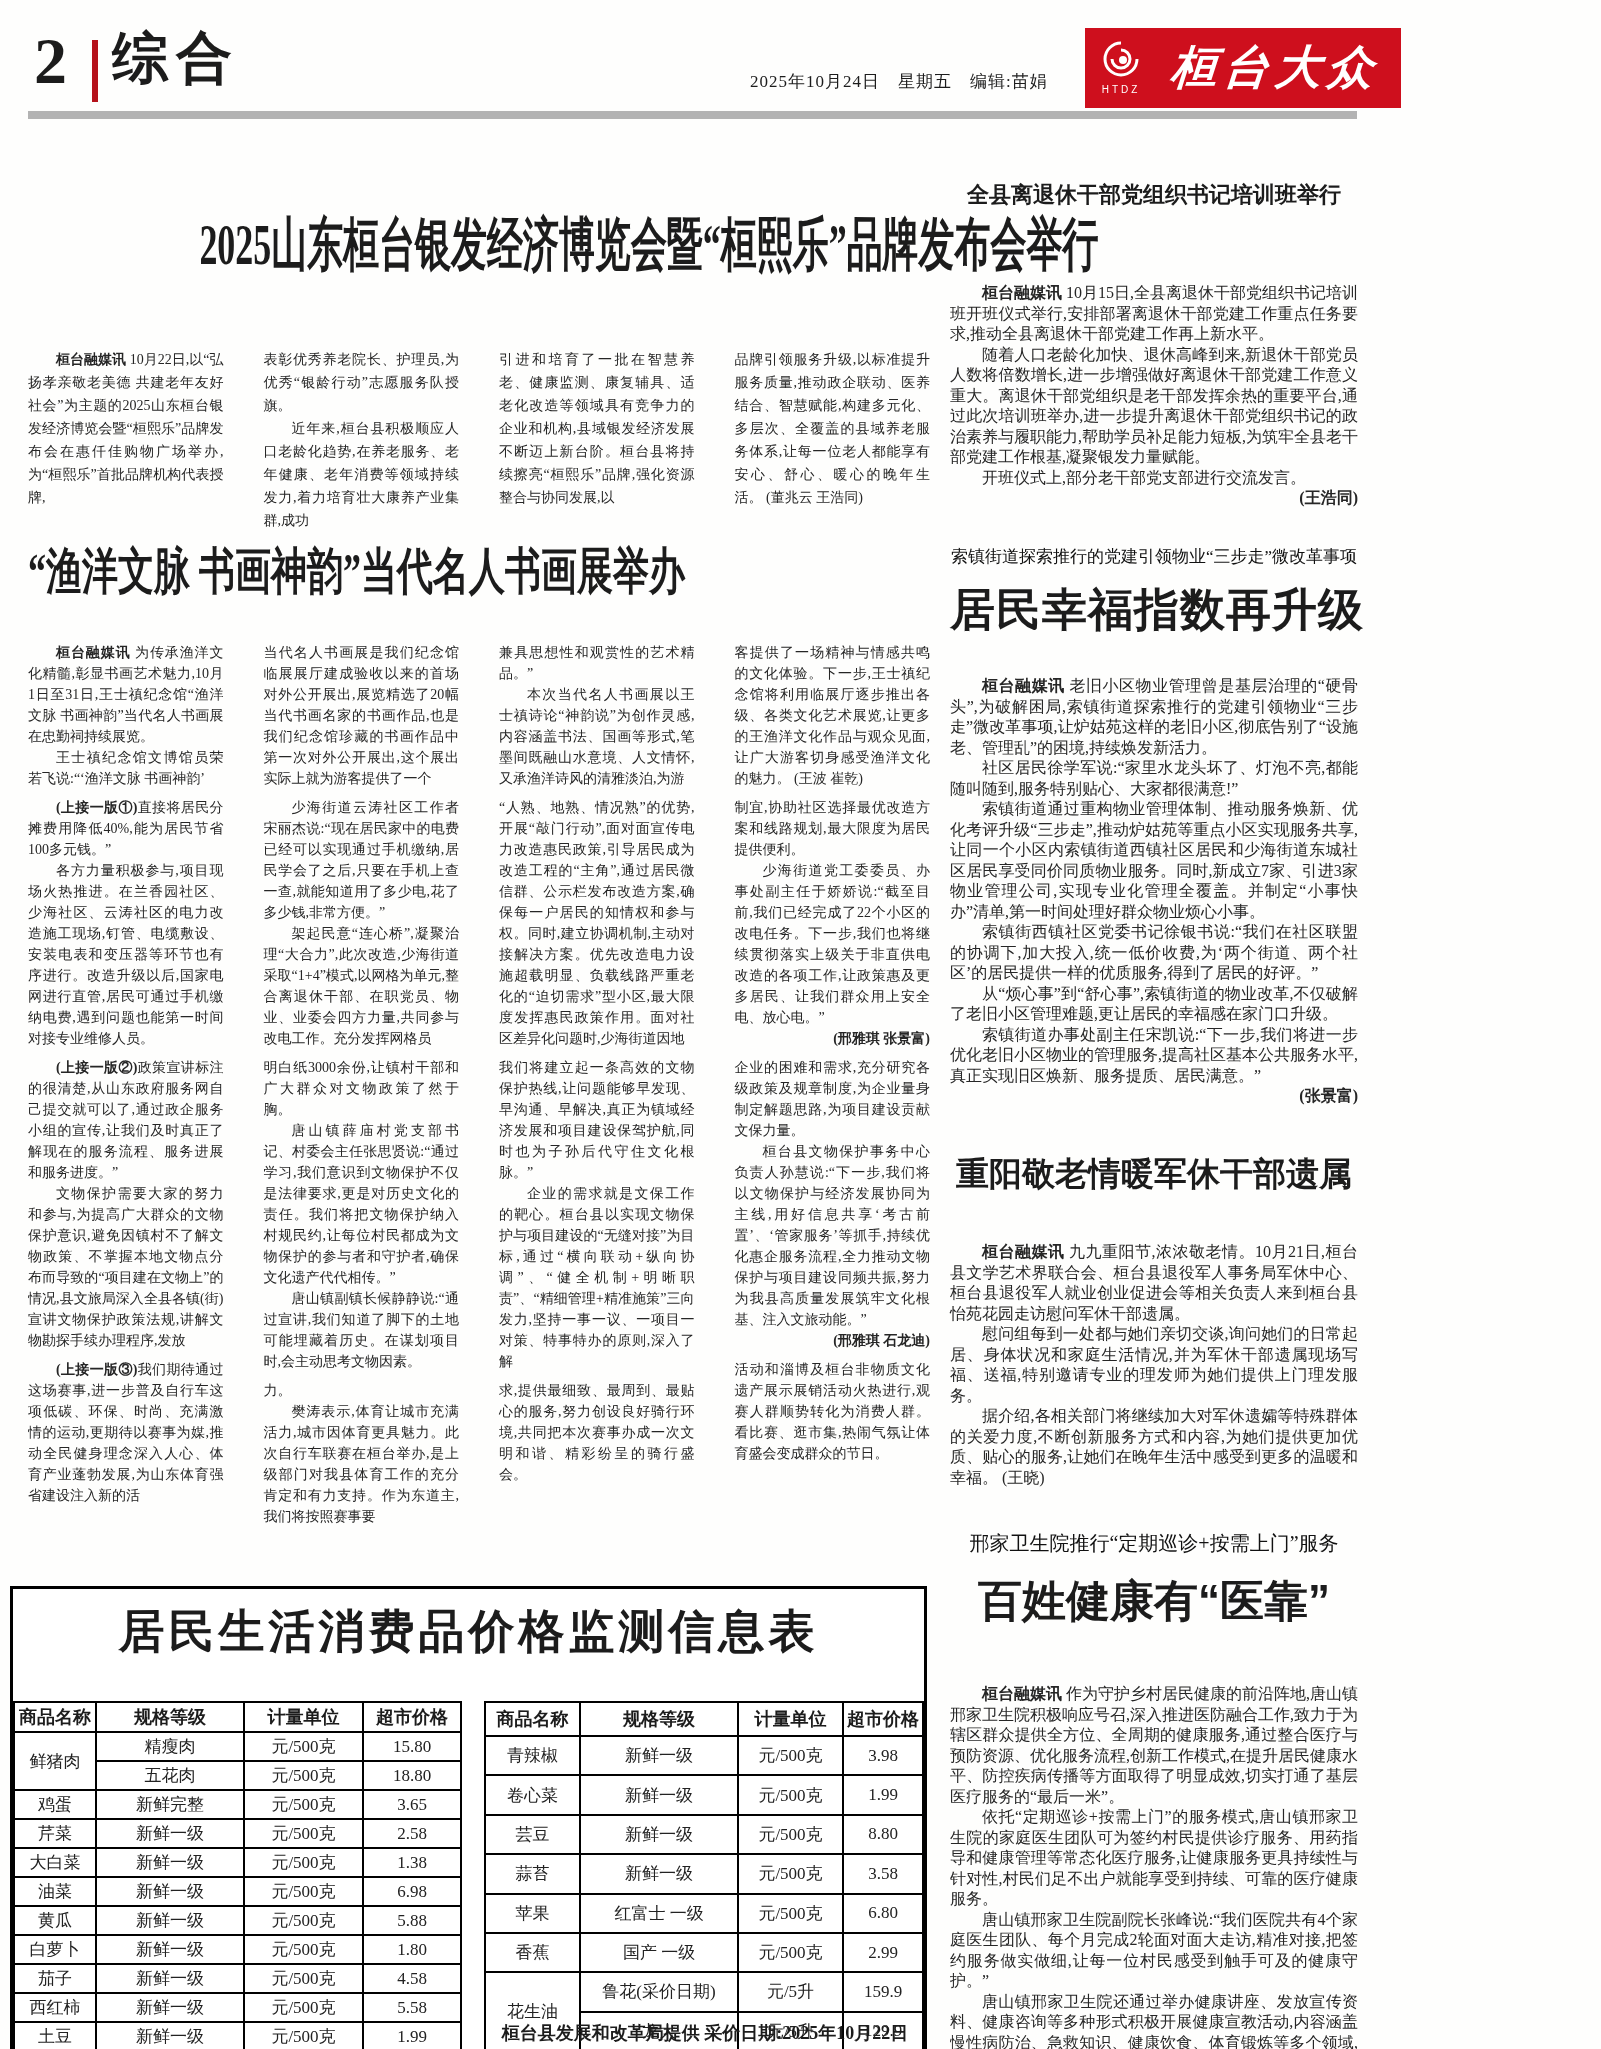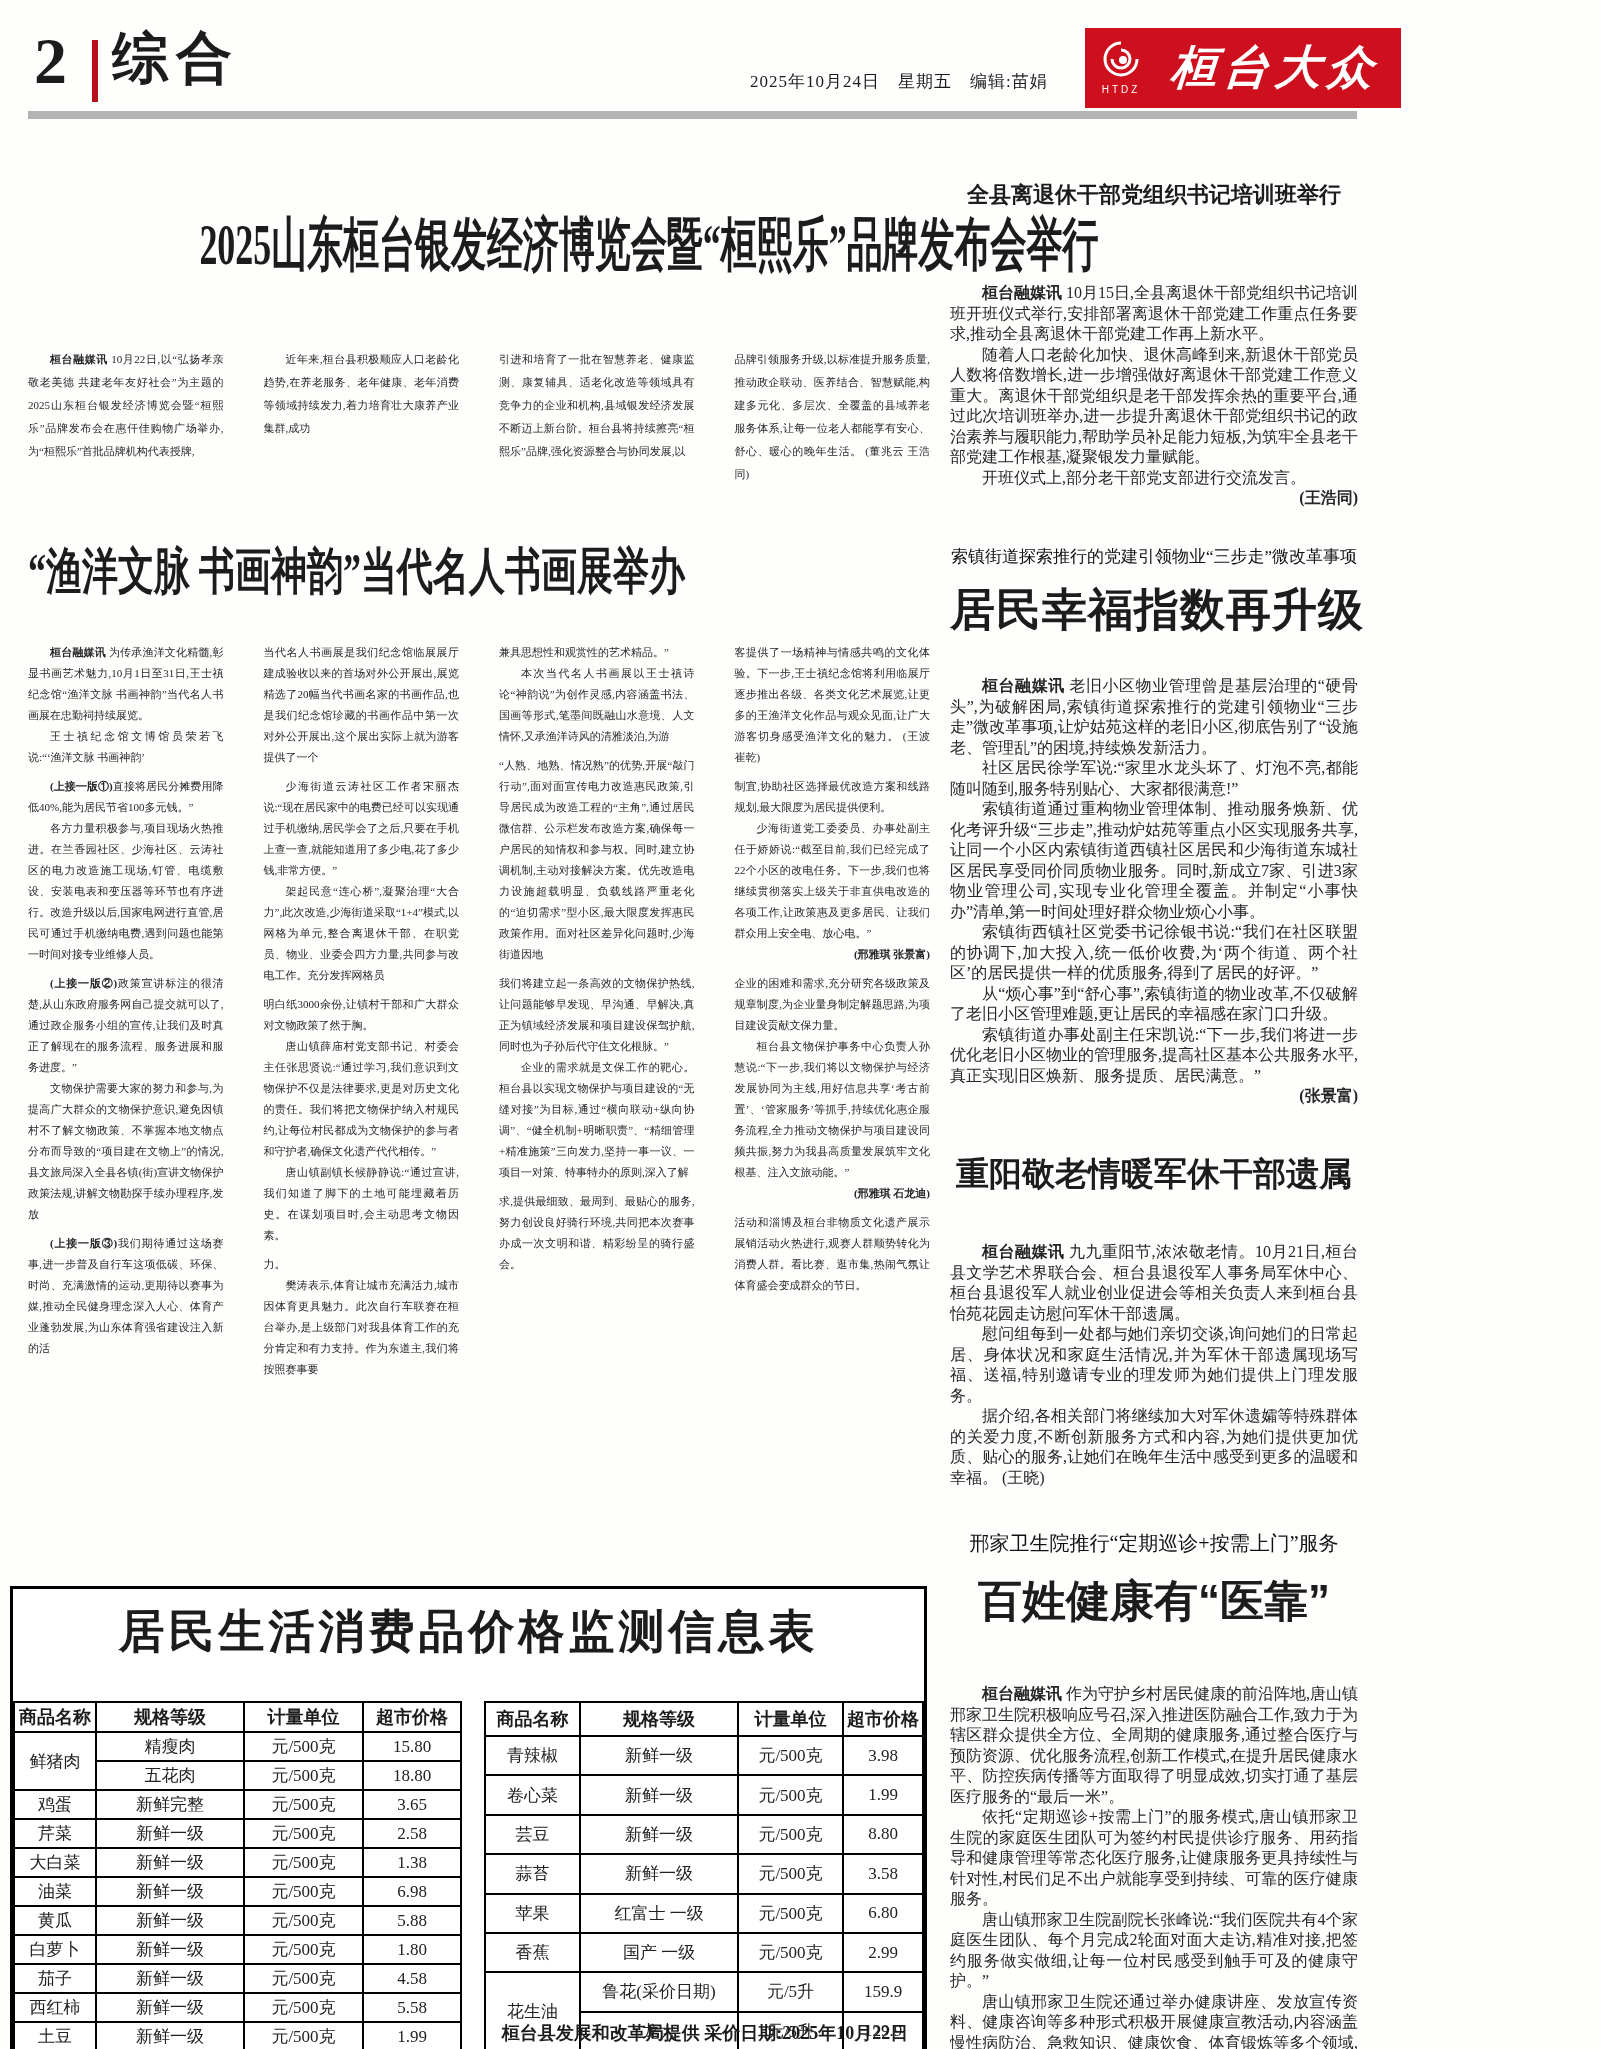--- a/index.html
+++ b/index.html
@@ -21,21 +21,21 @@
   .hrule{position:absolute;left:28px;top:111px;width:1329px;height:8px;background:#b3b3b3;}
   
   .main{position:absolute;left:28px;top:0;width:902px;}
   .headline1{position:absolute;top:212px;left:0;width:902px;text-align:center;font-weight:bold;
              font-size:58px;line-height:1.15;white-space:nowrap;transform:scaleX(.62);transform-origin:center;}
   .a1body{position:absolute;top:348px;left:0;width:902px;display:flex;gap:40px;}
   .headline2{position:absolute;top:538px;left:0;font-weight:bold;font-size:50px;white-space:nowrap;
              transform:scaleX(.72);transform-origin:left center;}
   .a2body{position:absolute;top:642px;left:0;width:902px;height:935px;display:flex;gap:40px;overflow:hidden;}
   .flexcol{flex:1;min-width:0;}
-  .para{margin:0;text-indent:2em;text-align:justify;font-size:11px;line-height:21px;color:#262626;}
+  .para{margin:0;text-indent:2em;text-align:justify;font-size:14px;line-height:21px;color:#262626;}
   .a1body .para{line-height:23px;}
   .para.cont{text-indent:0;}
   .para.gap{margin-top:8px;}
   .para.byline{text-indent:0;text-align:right;font-weight:bold;}
   .lead{font-weight:bold;}
   
   .sidebar{position:absolute;left:950px;top:0;width:408px;}
   .sb-abs{position:absolute;left:0;width:408px;}
   .kicker{font-size:17px;text-align:center;white-space:nowrap;color:#111;}
   .s1h{top:180px;font-size:22px;font-weight:bold;text-align:center;white-space:nowrap;
@@ -90,20 +90,21 @@
   <div class="hrule"></div>
 
   <div class="main">
     <div class="headline1">2025山东桓台银发经济博览会暨“桓熙乐”品牌发布会举行</div>
 
     <div class="a1body">
       <div class="flexcol">
           <p class="para"><b class="lead">桓台融媒讯 </b><span>10月22日,以“弘扬孝亲敬老美德 共建老年友好社会”为主题的2025山东桓台银发经济博览会暨“桓熙乐”品牌发布会在惠仟佳购物广场举办,为“桓熙乐”首批品牌机构代表授牌,</span></p>
         </div>
       <div class="flexcol">
+          <p class="para cont"><span>表彰优秀养老院长、护理员,为优秀“银龄行动”志愿服务队授旗。</span></p>
           <p class="para"><span>近年来,桓台县积极顺应人口老龄化趋势,在养老服务、老年健康、老年消费等领域持续发力,着力培育壮大康养产业集群,成功</span></p>
         </div>
       <div class="flexcol">
           <p class="para cont"><span>引进和培育了一批在智慧养老、健康监测、康复辅具、适老化改造等领域具有竞争力的企业和机构,县域银发经济发展不断迈上新台阶。桓台县将持续擦亮“桓熙乐”品牌,强化资源整合与协同发展,以</span></p>
         </div>
       <div class="flexcol">
           <p class="para cont"><span>品牌引领服务升级,以标准提升服务质量,推动政企联动、医养结合、智慧赋能,构建多元化、多层次、全覆盖的县域养老服务体系,让每一位老人都能享有安心、舒心、暖心的晚年生活。 (董兆云 王浩同)</span></p>
         </div>
     </div>
 

